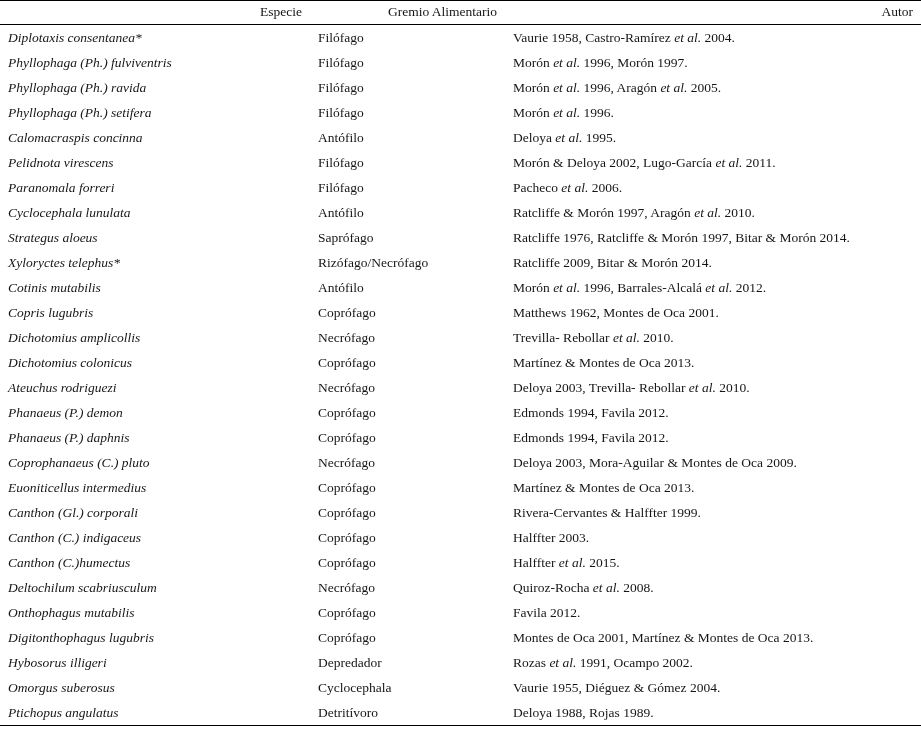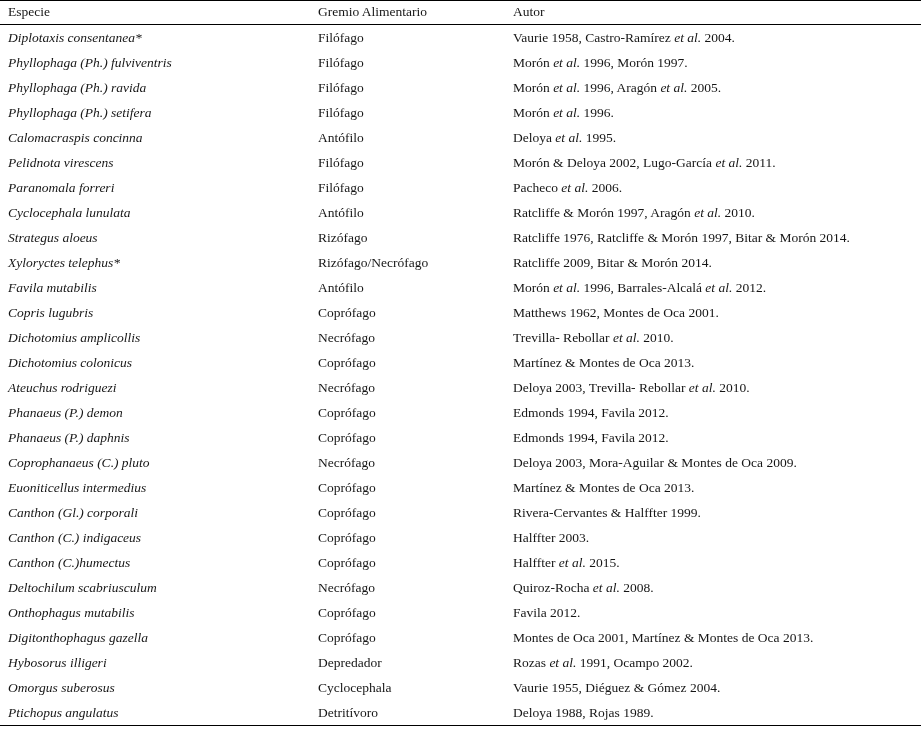--- a/index.html
+++ b/index.html
@@ -20,21 +20,21 @@
     table-layout: fixed;
     width: 921px;
     border-top: 1.5px solid #000;
     border-bottom: 1.5px solid #000;
   }
   col.c-especie { width: 310px; }
   col.c-gremio  { width: 195px; }
   col.c-autor   { width: 416px; }
   thead th {
     font-weight: normal;
-    text-align: left;
+    text-align: right;
     padding: 3px 8px 4px 8px;
     border-bottom: 1px solid #000;
     white-space: nowrap;
   }
   tbody td {
     padding: 4px 8px;
     vertical-align: top;
     white-space: nowrap;
     overflow: hidden;
     line-height: 17px;
@@ -94,30 +94,30 @@
         <td class="gremio">Filófago</td>
         <td class="autor">Pacheco <i>et al.</i> 2006.</td>
       </tr>
       <tr>
         <td class="especie">Cyclocephala lunulata</td>
         <td class="gremio">Antófilo</td>
         <td class="autor">Ratcliffe &amp; Morón 1997, Aragón <i>et al.</i> 2010.</td>
       </tr>
       <tr>
         <td class="especie">Strategus aloeus</td>
-        <td class="gremio">Rizófago</td>
+        <td class="gremio">Saprófago</td>
         <td class="autor">Ratcliffe 1976, Ratcliffe &amp; Morón 1997, Bitar &amp; Morón 2014.</td>
       </tr>
       <tr>
         <td class="especie">Xyloryctes telephus*</td>
         <td class="gremio">Rizófago/Necrófago</td>
         <td class="autor">Ratcliffe 2009, Bitar &amp; Morón 2014.</td>
       </tr>
       <tr>
-        <td class="especie">Favila mutabilis</td>
+        <td class="especie">Cotinis mutabilis</td>
         <td class="gremio">Antófilo</td>
         <td class="autor">Morón <i>et al.</i> 1996, Barrales-Alcalá <i>et al.</i> 2012.</td>
       </tr>
       <tr>
         <td class="especie">Copris lugubris</td>
         <td class="gremio">Coprófago</td>
         <td class="autor">Matthews 1962, Montes de Oca 2001.</td>
       </tr>
       <tr>
         <td class="especie">Dichotomius amplicollis</td>
@@ -173,21 +173,21 @@
         <td class="especie">Deltochilum scabriusculum</td>
         <td class="gremio">Necrófago</td>
         <td class="autor">Quiroz-Rocha <i>et al.</i> 2008.</td>
       </tr>
       <tr>
         <td class="especie">Onthophagus mutabilis</td>
         <td class="gremio">Coprófago</td>
         <td class="autor">Favila 2012.</td>
       </tr>
       <tr>
-        <td class="especie">Digitonthophagus gazella</td>
+        <td class="especie">Digitonthophagus lugubris</td>
         <td class="gremio">Coprófago</td>
         <td class="autor">Montes de Oca 2001, Martínez &amp; Montes de Oca 2013.</td>
       </tr>
       <tr>
         <td class="especie">Hybosorus illigeri</td>
         <td class="gremio">Depredador</td>
         <td class="autor">Rozas <i>et al.</i> 1991, Ocampo 2002.</td>
       </tr>
       <tr>
         <td class="especie">Omorgus suberosus</td>

